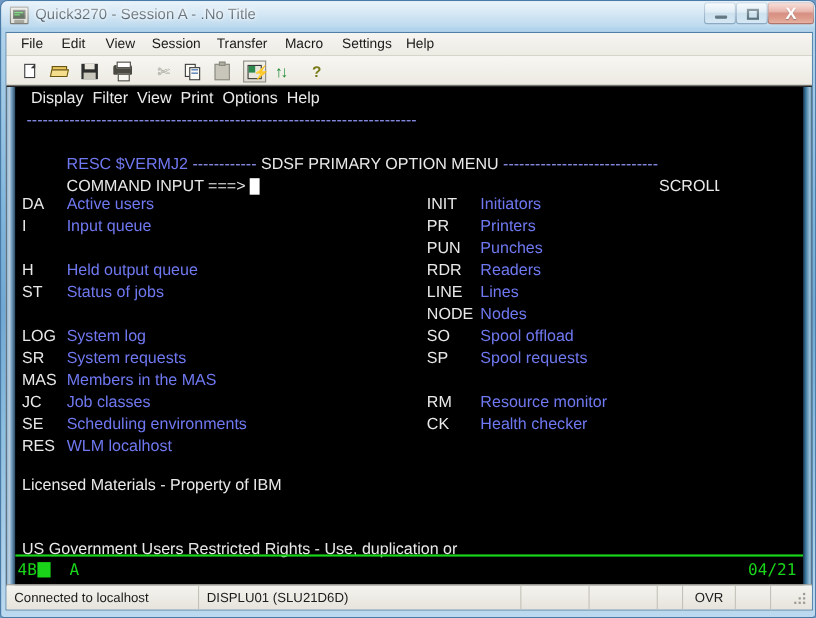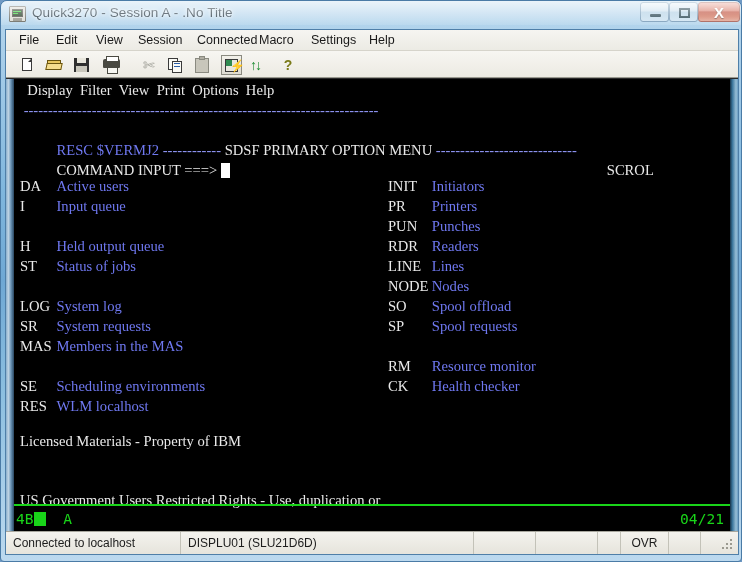--- a/index.html
+++ b/index.html
@@ -266,21 +266,21 @@
     background: linear-gradient(to left, #6fa6cd 0%, #9fc8e2 25%, #3e7ba3 70%, #17344a 100%);
     opacity: .95;
   }
 
   #screen {
     position: absolute;
     left: 8px; top: 0;
     width: 640px;
     height: 455px;
     background: #000000;
-    font-family: Liberation Serif, serif;
+    font-family: Liberation Sans, sans-serif;
     font-size: 14.6px;
     line-height: 19.6px;
     color: #e8e8e8;
     overflow: hidden;
   }
   .row {
     position: absolute;
     left: 0;
     width: 716px;
     height: 19.6px;
@@ -394,21 +394,21 @@
   </div>
   <div id="glass-sheen"></div>
 
   <div id="client">
 
     <div id="menubar">
       <div class="menu-item" style="left:8px">File</div>
       <div class="menu-item" style="left:45px">Edit</div>
       <div class="menu-item" style="left:85px">View</div>
       <div class="menu-item" style="left:127px">Session</div>
-      <div class="menu-item" style="left:186px">Connected</div>
+      <div class="menu-item" style="left:186px">Transfer</div>
       <div class="menu-item" style="left:248px">Macro</div>
       <div class="menu-item" style="left:300px">Settings</div>
       <div class="menu-item" style="left:358px">Help</div>
     </div>
 
     <div id="toolbar">
       <div class="tbtn" style="left:11px">
         <div class="ic-new"></div>
       </div>
       <div class="tbtn" style="left:38px">
@@ -481,20 +481,21 @@
         </div>
 
         <div class="row pad" style="top:118px"><span class="c-white" style="display:inline-block;width:5ch">I</span><span class="c-blue">Input queue</span></div>
         <div class="row pad" style="top:98px"><span class="c-white" style="display:inline-block;width:5ch">DA</span><span class="c-blue">Active users</span></div>
         <div class="row pad" style="top:158px"><span class="c-white" style="display:inline-block;width:5ch">H</span><span class="c-blue">Held output queue</span></div>
         <div class="row pad" style="top:178px"><span class="c-white" style="display:inline-block;width:5ch">ST</span><span class="c-blue">Status of jobs</span></div>
 
         <div class="row pad" style="top:218px"><span class="c-white" style="display:inline-block;width:5ch">LOG</span><span class="c-blue">System log</span></div>
         <div class="row pad" style="top:238px"><span class="c-white" style="display:inline-block;width:5ch">SR</span><span class="c-blue">System requests</span></div>
         <div class="row pad" style="top:258px"><span class="c-white" style="display:inline-block;width:5ch">MAS</span><span class="c-blue">Members in the MAS</span></div>
+        <div class="row pad" style="top:278px"><span class="c-white" style="display:inline-block;width:5ch">JC</span><span class="c-blue">Job classes</span></div>
         <div class="row pad" style="top:298px"><span class="c-white" style="display:inline-block;width:5ch">SE</span><span class="c-blue">Scheduling environments</span></div>
         <div class="row pad" style="top:318px"><span class="c-white" style="display:inline-block;width:5ch">RES</span><span class="c-blue">WLM localhost</span></div>
 
         <div class="row" style="top:98px;  padding-left:374px"><span class="c-white" style="display:inline-block;width:6ch">INIT</span><span class="c-blue">Initiators</span></div>
         <div class="row" style="top:118px; padding-left:374px"><span class="c-white" style="display:inline-block;width:6ch">PR</span><span class="c-blue">Printers</span></div>
         <div class="row" style="top:138px; padding-left:374px"><span class="c-white" style="display:inline-block;width:6ch">PUN</span><span class="c-blue">Punches</span></div>
         <div class="row" style="top:158px; padding-left:374px"><span class="c-white" style="display:inline-block;width:6ch">RDR</span><span class="c-blue">Readers</span></div>
         <div class="row" style="top:178px; padding-left:374px"><span class="c-white" style="display:inline-block;width:6ch">LINE</span><span class="c-blue">Lines</span></div>
         <div class="row" style="top:198px; padding-left:374px"><span class="c-white" style="display:inline-block;width:6ch">NODE</span><span class="c-blue">Nodes</span></div>
         <div class="row" style="top:218px; padding-left:374px"><span class="c-white" style="display:inline-block;width:6ch">SO</span><span class="c-blue">Spool offload</span></div>

